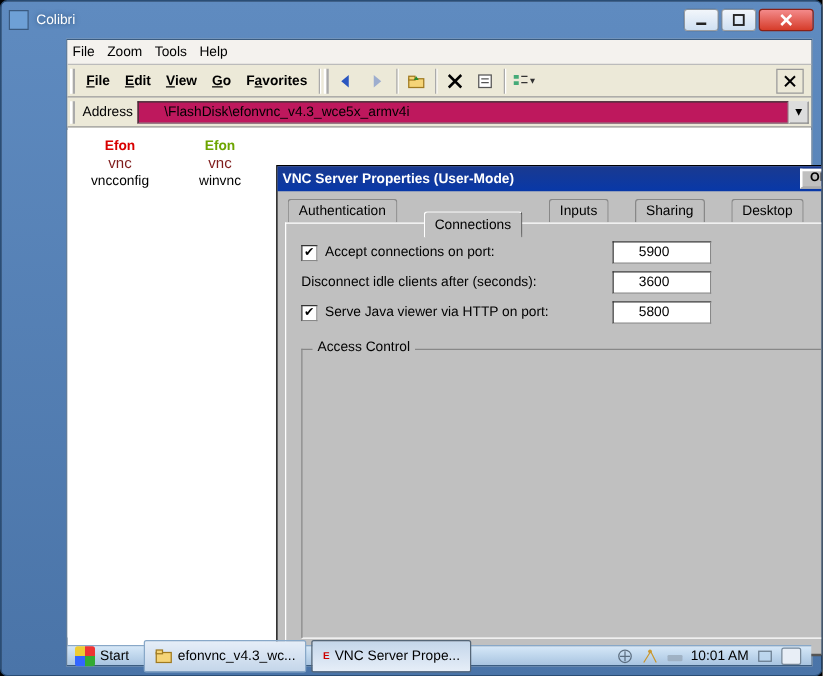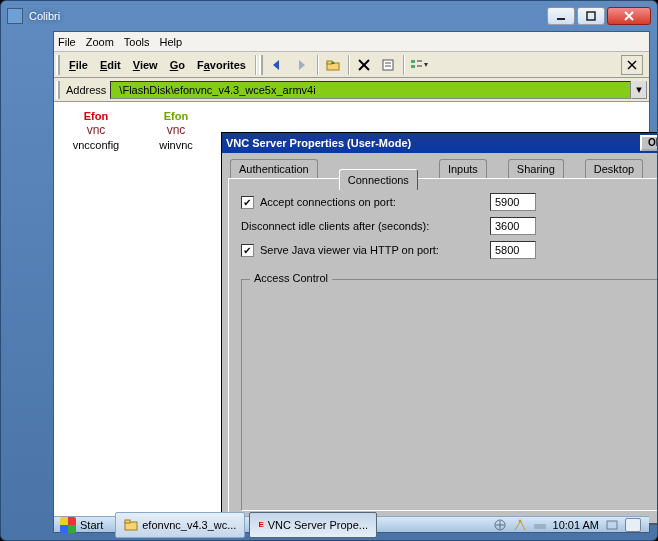--- a/index.html
+++ b/index.html
@@ -24,21 +24,21 @@
 .toolbar .grip { width: 4px; height: 20px; border-left: 2px solid #fff; border-right: 2px solid #aaa; margin-right: 3px; }
 .tool-txt { padding: 2px 6px; cursor: default; }
 .tool-txt.bold { font-weight: bold; }
 .tool-txt u { text-decoration: underline; }
 .tb-sep { width: 1px; height: 20px; background: #aaa; margin: 0 3px; box-shadow: 1px 0 #fff; }
 .tb-btn { width: 22px; height: 22px; border: 1px solid transparent; display: flex; align-items: center; justify-content: center; margin: 0 1px; }
 .tb-x { position: absolute; right: 6px; width: 22px; height: 20px; border: 1px solid #999; background: #ece9d8; display: flex; align-items: center; justify-content: center; }
 
 .addrbar { height: 24px; background: #ece9d8; border-bottom: 1px solid #999; display: flex; align-items: center; padding: 0 2px; }
 .addrbar .lbl { padding: 0 4px 0 6px; }
-.addrbar input { flex: 1; height: 18px; border: 1px inset #888; padding: 1px 8px; background: #84cc16; }
+.addrbar input { flex: 1; height: 18px; border: 1px inset #888; padding: 1px 20px; background: #be185d; }
 .addrbar .dd { width: 16px; height: 18px; border: 1px outset #ddd; background: #ddd; display:flex; align-items:center; justify-content:center; }
 
 .folder-view { position: absolute; top: 72px; bottom: 22px; left: 0; right: 0; background: #fff; overflow: hidden; }
 .ficon { position: absolute; width: 72px; text-align: center; }
 .ficon .efon { font-weight: bold; font-size: 13px; }
 .ficon .efon .e-r { color: #d80000; }
 .ficon .efon .e-g { color: #6da500; }
 .ficon .vnc { color: #7f1d1d; font-weight: normal; font-size: 12px; }
 .ficon .cap { margin-top: 2px; color: #000; }
 
@@ -53,21 +53,21 @@
 .tab { padding: 3px 8px; background: #c0c0c0; border: 1px solid #888; border-bottom: none; border-top-left-radius: 3px; border-top-right-radius: 3px; margin-right: 1px; position: relative; top: 1px; }
 .tab.active { background: #c0c0c0; border-color: #fff #555 #c0c0c0 #fff; z-index: 2; top: 12px; padding-top:4px; padding-bottom:4px; }
 .tab-scroll { margin-left: auto; display: flex; }
 .tab-scroll .sb { width: 16px; height: 16px; background: #c0c0c0; border: 2px outset #fff; display:flex; align-items:center; justify-content:center; font-size:9px; }
 
 .tabpanel { margin: 0 6px 6px 6px; background: #c0c0c0; border: 1px solid #fff; border-top-color: #fff; border-left-color:#fff; border-right-color:#555; border-bottom-color:#555; padding: 14px 12px; height: 346px; position: relative; }
 
 .row { display: flex; align-items: center; margin-bottom: 6px; }
 .chk { width: 13px; height: 13px; background: #fff; border: 1px inset #888; margin-right: 6px; display:flex; align-items:center; justify-content:center; font-size:10px; }
 .lbl-txt { flex: 0 0 230px; }
-.num-in { width: 46px; height: 18px; border: 1px inset #888; background: #fff; padding: 1px 4px; }
+.num-in { width: 79px; height: 18px; border: 1px inset #888; background: #fff; padding: 1px 20px; }
 
 .groupbox { position: absolute; left: 12px; right: 12px; top: 100px; bottom: 12px; border: 1px solid #888; border-top-color: #888; border-left-color:#888; border-right-color:#fff; border-bottom-color:#fff; }
 .groupbox .legend { position: absolute; top: -8px; left: 8px; background: #c0c0c0; padding: 0 4px; }
 
 
 .taskbar { position: absolute; left: 0; right: 0; bottom: 0; height: 16px; background: linear-gradient(#d6e8f8, #a8c4e0); border-top: 1px solid #88a8c8; display: flex; align-items: center; padding: 0 4px; }
 .start-btn { display:flex; align-items:center; gap:4px; padding: 1px 8px 1px 2px; border-radius: 3px; }
 .flag { width:16px; height:16px; display:inline-block; background: conic-gradient(#e33 0 25%, #3a3 0 50%, #36f 0 75%, #ec3 0); border-radius:2px; }
 .task-btn { margin-left: 4px; height: 20px; padding: 12px 8px; display:flex; align-items:center; gap:4px; background: linear-gradient(#e6eef8,#c4d6ea); border: 1px solid #88a8c8; border-radius: 2px; max-width: 150px; overflow:hidden; white-space:nowrap; }
 .task-btn.active { border-color: #567; background: linear-gradient(#c4d6ea,#e6eef8); }

